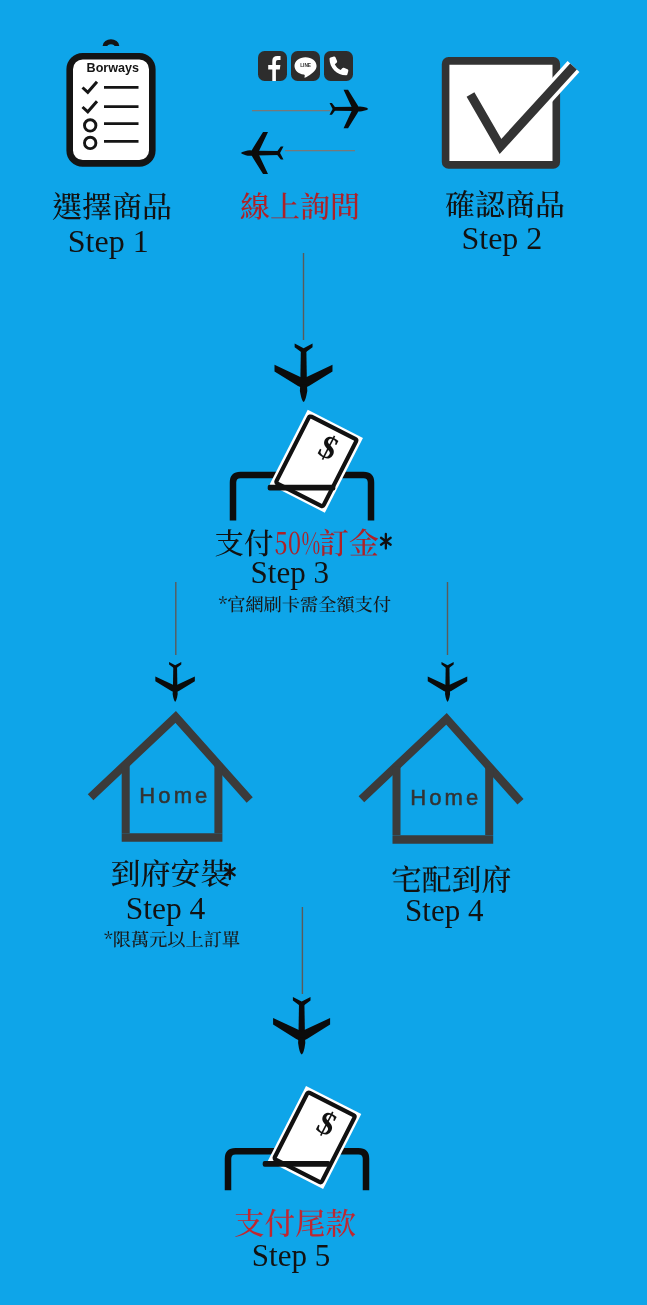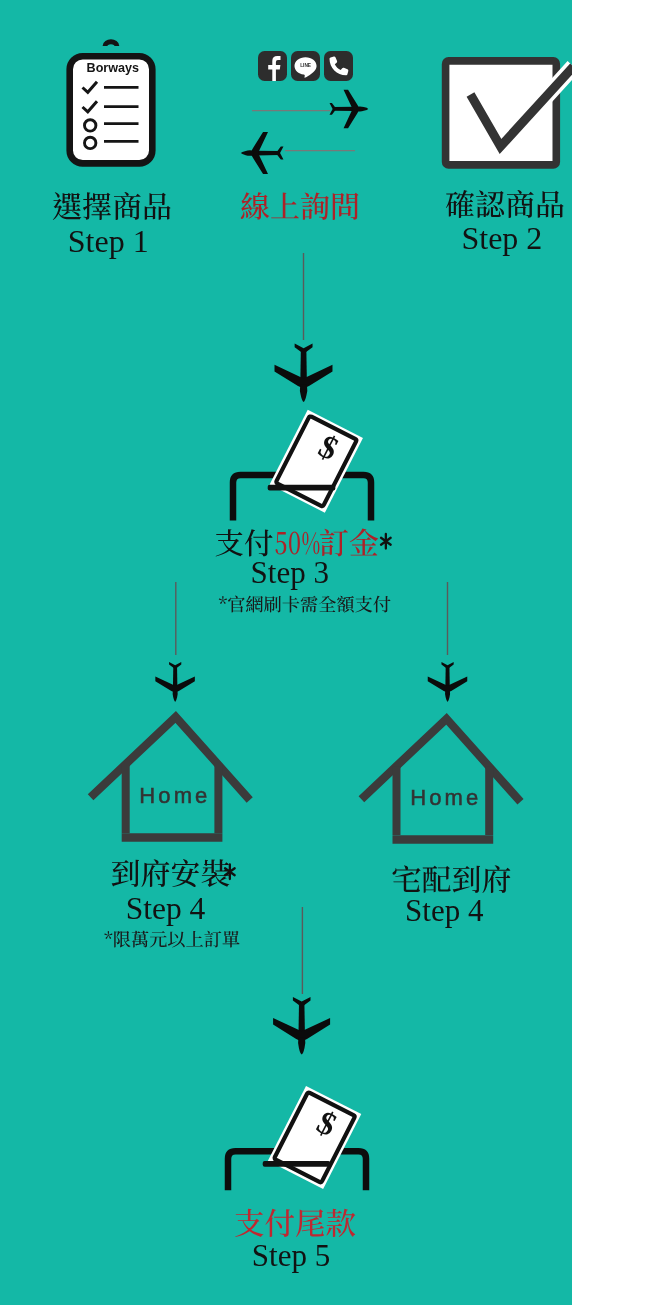--- a/index.html
+++ b/index.html
@@ -1,15 +1,15 @@
 <!DOCTYPE html>
 <html><head><meta charset="utf-8">
 <style>
 html,body{margin:0;padding:0;background:#fff}
-#page{position:relative;width:572px;height:1305px;background:#14b8a6;overflow:hidden}
+#page{position:relative;width:647px;height:1305px;background:#0ea5e9;overflow:hidden}
 </style></head><body>
 <div id="page">
 <svg width="647" height="1305" viewBox="0 0 647 1305">
 <defs>
 <g id="plane">
 <path fill="#0b0b0b" d="M20.3,0 L29.1,4.6 L37.9,0 L37.9,3.6 L31.2,8.6 L27,8.6 L20.3,3.6 Z"></path>
 <path fill="#0b0b0b" d="M26.4,6 L31.8,6 L32.3,36.5 L25.9,36.5 Z"></path>
 <path fill="#0b0b0b" d="M0.5,20.9 L29,34.3 L57.5,20.9 L57.5,27.6 L34.4,41.9 Q29,45.2 23.6,41.9 L0.5,27.6 Z"></path>
 <path fill="#0b0b0b" d="M25.8,40.5 L32.4,40.5 Q33.3,47 31.9,51 Q30.7,56.6 29.1,57.6 Q27.5,56.6 26.3,51 Q24.9,47 25.8,40.5 Z"></path>
 </g>

